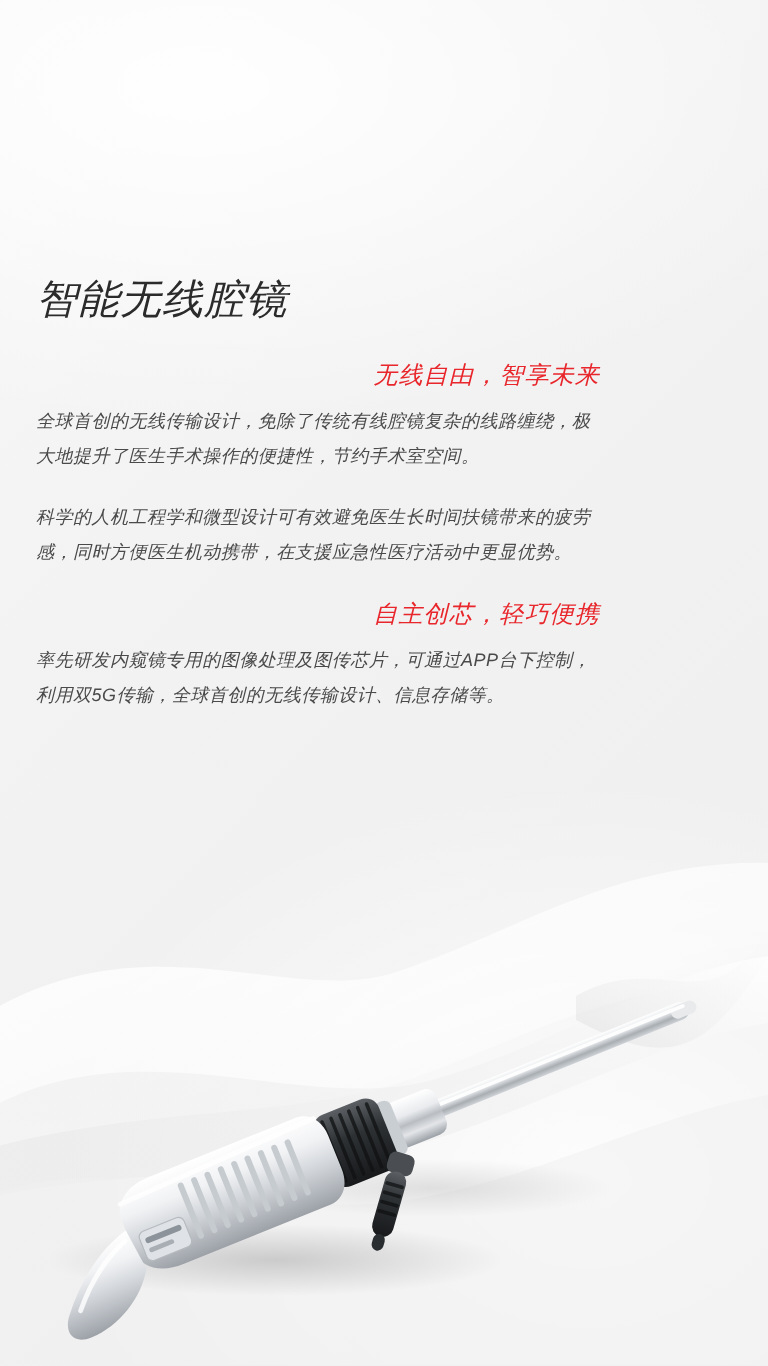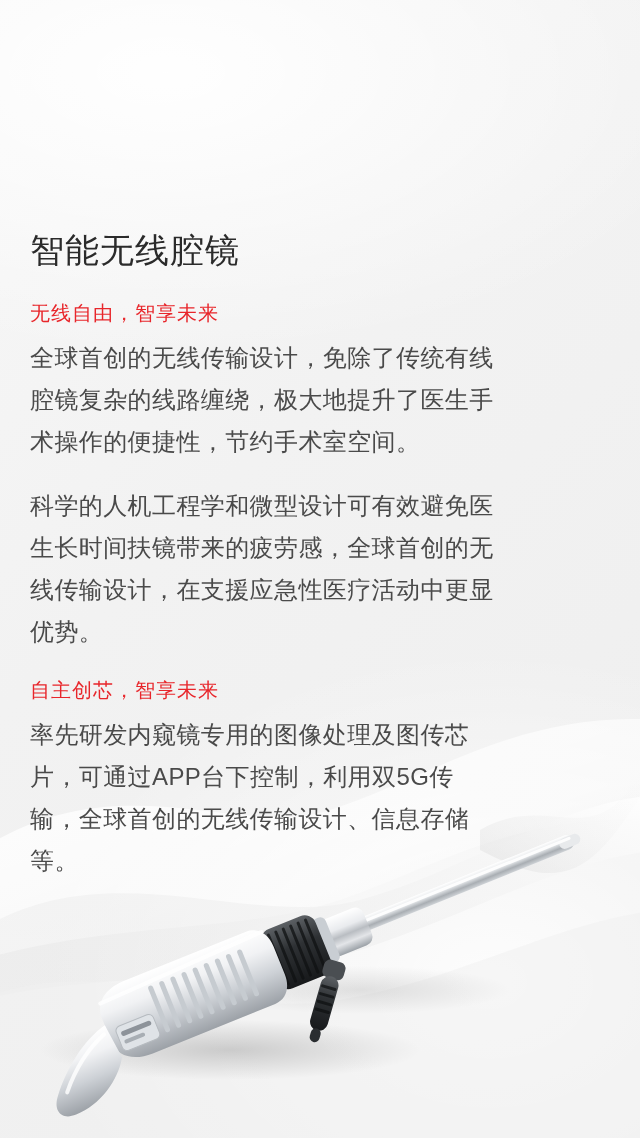--- a/index.html
+++ b/index.html
@@ -38,43 +38,45 @@
     height: 520px;
     background: radial-gradient(ellipse at 70% 70%, rgba(255,255,255,0.85) 0%, rgba(255,255,255,0.0) 65%);
     pointer-events: none;
   }
 
   .content {
     position: absolute;
     left: 30px;
     top: 228px;
     width: 470px;
+    font-style: italic;
   }
   .title {
     font-size: 34px;
     line-height: 44px;
     color: #2b2b2b;
     letter-spacing: 1px;
     font-weight: 400;
     margin: 0 0 26px 0;
   }
   .section {
     margin-bottom: 22px;
   }
   .section-heading {
     font-size: 20px;
     line-height: 30px;
     color: #e8262b;
     letter-spacing: 1px;
     margin: 0 0 9px 0;
     font-weight: 400;
+    text-align: right;
   }
   .section-body {
-    font-size: 24px;
-    line-height: 42px;
+    font-size: 15px;
+    line-height: 29px;
     color: #4a4a4a;
     letter-spacing: 0.4px;
     margin: 0;
     font-weight: 400;
   }
 
   
   .ribbon-layer {
     position: absolute;
     left: 0;
@@ -215,22 +217,22 @@
 
   <div class="content">
     <h1 class="title">智能无线腔镜</h1>
 
     <div class="section">
       <h2 class="section-heading">无线自由，智享未来</h2>
       <p class="section-body">全球首创的无线传输设计，免除了传统有线腔镜复杂的线路缠绕，极大地提升了医生手术操作的便捷性，节约手术室空间。</p>
     </div>
 
     <div class="section">
-      <p class="section-body">科学的人机工程学和微型设计可有效避免医生长时间扶镜带来的疲劳感，全球首创的无线传输设计，在支援应急性医疗活动中更显优势。</p>
+      <p class="section-body">科学的人机工程学和微型设计可有效避免医生长时间扶镜带来的疲劳感，同时方便医生机动携带，在支援应急性医疗活动中更显优势。</p>
     </div>
 
     <div class="section">
-      <h2 class="section-heading">自主创芯，智享未来</h2>
+      <h2 class="section-heading">自主创芯，轻巧便携</h2>
       <p class="section-body">率先研发内窥镜专用的图像处理及图传芯片，可通过APP台下控制，利用双5G传输，全球首创的无线传输设计、信息存储等。</p>
     </div>
   </div>
 
 </div>
 
 </body></html>

